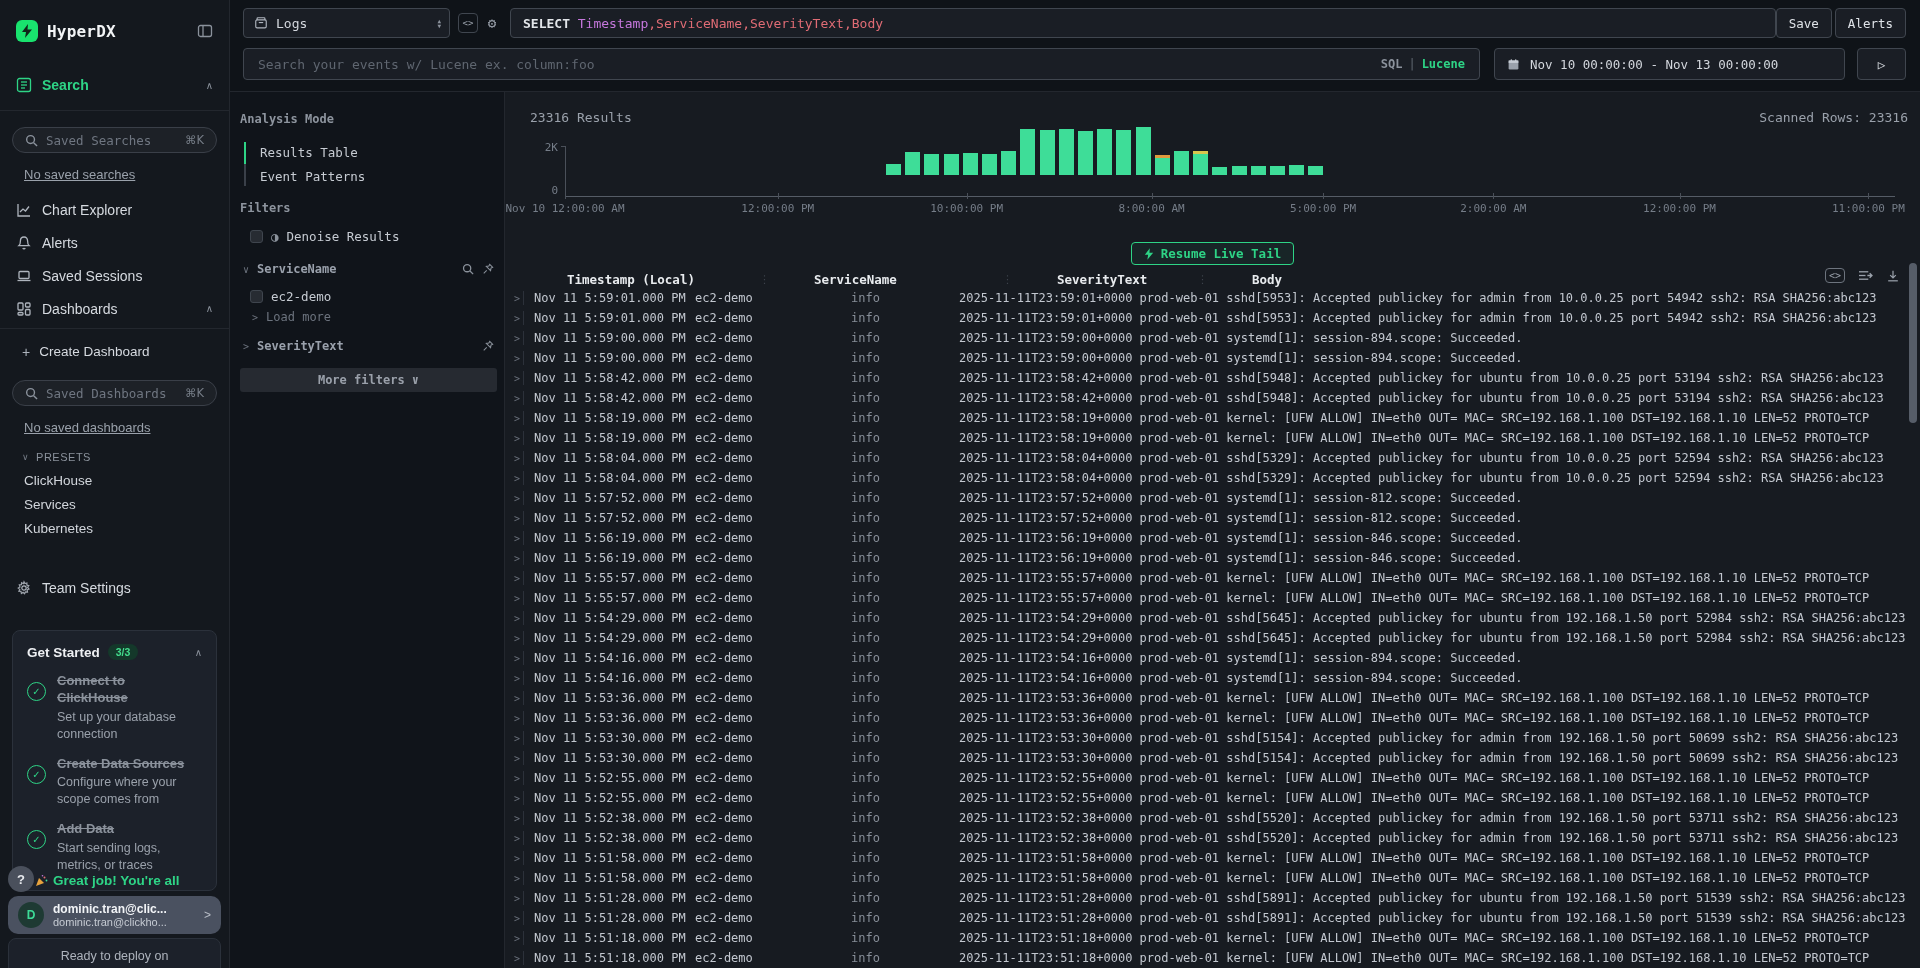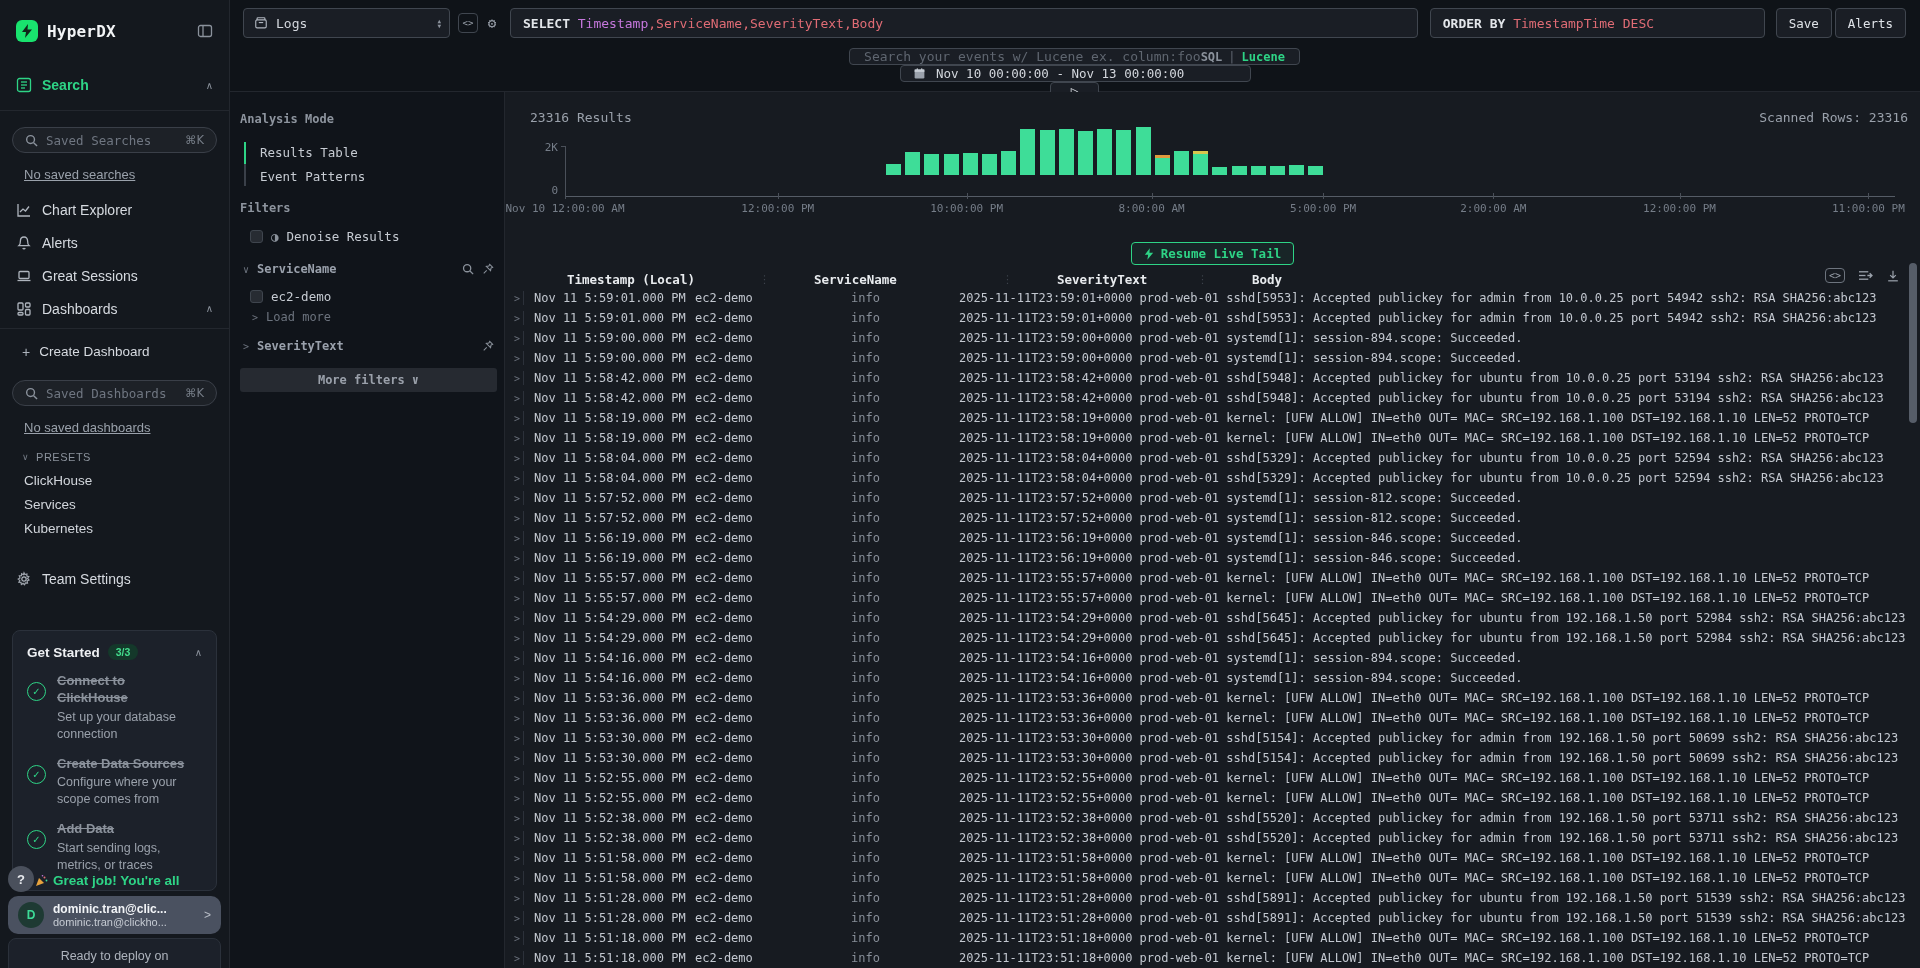--- a/index.html
+++ b/index.html
@@ -24,21 +24,21 @@
   .muted-line { margin-top:14px; padding-left:24px; color:#9aa1ab; font-size:13px;text-decoration:underline; }
   .nav-list { margin-top:11px; }
   .nav-item { display:flex; align-items:center; height:33px; padding:0 16px; color:#d6dae0; font-size:14px; cursor:pointer; }
   .nav-item .nl { margin-left:10px; flex:1; }
   .nav-item svg, .nav-search svg.navicon { flex:none; }
   .create-dash { display:flex; align-items:center; height:33px; margin-top:6px; padding:0 22px; color:#d6dae0; font-size:13.5px; cursor:pointer; }
   .create-dash .plus { color:#aeb4bd; margin-right:9px; font-size:14px; }
   .presets-head { display:flex; align-items:center; margin-top:16px; padding-left:22px; color:#8b929c; font-size:11px; letter-spacing:.5px; cursor:pointer; }
   .presets-head .ch { margin-right:7px; font-size:9px; color:#767d87; }
   .preset-item { height:24px; line-height:24px; padding-left:24px; color:#d2d6dc; font-size:13.5px; cursor:pointer; }
-  .team { display:flex; height:33px; margin-top:30px; padding:0 16px; color:#d6dae0; font-size:14px; cursor:pointer; }
+  .team { display:flex; align-items:center; height:33px; margin-top:30px; padding:0 16px; color:#d6dae0; font-size:14px; cursor:pointer; }
   .team .nl { margin-left:10px; }
 
   .gs-card { margin:26px 12px 0 12px; background:#1c212a; border:1px solid #2b313b; border-radius:8px; padding:13px 14px 16px 14px; }
   .gs-title-row { display:flex; align-items:center; }
   .gs-title { font-weight:bold; font-size:13.5px; color:#eef0f3; }
   .gs-badge { margin-left:8px; background:#14382a; color:#43dd8d; font-size:10.5px; font-weight:bold; border-radius:9px; padding:2px 8px; }
   .gs-title-row .sp { flex:1; }
   .gs-item { display:flex; gap:11px; margin-top:13px; }
   .gs-check { width:19px; height:19px; border-radius:50%; border:1.5px solid #2ed486; color:#2ed486; font-size:10px; display:flex; align-items:center; justify-content:center; flex:none; margin-top:9px; }
   .gs-item:first-of-type .gs-check { margin-top:16px; }
@@ -53,21 +53,21 @@
   .prof-name { color:#f2f4f7; font-weight:bold; font-size:12px; white-space:nowrap; }
   .prof-mail { color:#c6cbd3; font-size:11px; white-space:nowrap; }
   .prof-chev { color:#b9bec7; font-size:12px; }
   .deploy-card { position:absolute; left:8px; right:8px; bottom:-26px; height:56px; background:#1c212a; border:1px solid #2b313b; border-radius:8px; padding:10px 0 0 0; text-align:center; color:#aeb4bd; font-size:12.5px; z-index:1; }
 
   
   .content { flex:1; display:flex; flex-direction:column; background:#0f1318; }
   .topbar { height:92px; border-bottom:1px solid #23272e; padding:8px 14px 0 13px; }
   .tb-row { display:flex; align-items:center; }
   .tb-row1 { height:30px; }
-  .tb-row2 { height:32px; margin-top:10px;flex-direction:column; }
+  .tb-row2 { height:32px; margin-top:10px; }
   .box { background:#1a1e25; border:1px solid #40464f; border-radius:4px; display:flex; align-items:center; }
   .source-select { width:207px; height:30px; padding:0 8px 0 10px; margin-right:8px; cursor:pointer; }
   .source-select .sl { margin-left:8px; flex:1; font-size:13px; color:#d3d7dd; font-family:"DejaVu Sans Mono", monospace; }
   .updown { display:flex; flex-direction:column; line-height:5px; font-size:6px; color:#8b929c; }
   .sq-btn { width:20px; height:20px; border:1px solid #40464f; border-radius:4px; background:transparent; color:#9aa1ab; font-size:9px; display:flex; align-items:center; justify-content:center; cursor:pointer; font-family:"DejaVu Sans Mono", monospace; }
   .sq-btn.noborder { border:none; font-size:14px; }
   .mr4{margin-right:4px;} .mr8{margin-right:8px;} .mr12{margin-right:12px;} .mr11{margin-right:11px;} .mr15{margin-right:3px;}
   .select-input { flex:1; height:30px; padding:0 12px; font-size:13px; white-space:nowrap; overflow:hidden; }
   .kw { color:#e3e6ea; font-weight:bold; }
   .fld-purple { color:#c678dd; }
@@ -193,21 +193,21 @@
             <path d="M8 2 C5.6 2 4.4 3.8 4.4 6 C4.4 9.4 3 10.6 3 10.6 H13 C13 10.6 11.6 9.4 11.6 6 C11.6 3.8 10.4 2 8 2 Z"></path>
             <path d="M6.8 13 a1.3 1.3 0 0 0 2.4 0"></path>
           </svg>
         <span class="nl">Alerts</span>
       </div>
       <div class="nav-item">
         <svg width="16" height="16" viewBox="0 0 16 16" fill="none" stroke="#aeb4bd" stroke-width="1.3">
             <rect x="3" y="3.5" width="10" height="7" rx="1"></rect>
             <line x1="1.5" y1="12.5" x2="14.5" y2="12.5"></line>
           </svg>
-        <span class="nl">Great Sessions</span>
+        <span class="nl">Saved Sessions</span>
       </div>
       <div class="nav-item">
         <svg width="16" height="16" viewBox="0 0 16 16" fill="none" stroke="#aeb4bd" stroke-width="1.3">
             <rect x="2" y="2" width="5" height="7" rx="1"></rect>
             <rect x="9.5" y="2" width="4.5" height="4" rx="1"></rect>
             <rect x="9.5" y="8.5" width="4.5" height="5.5" rx="1"></rect>
             <rect x="2" y="11.5" width="5" height="2.5" rx="1"></rect>
           </svg>
         <span class="nl">Dashboards</span>
         <span class="icon-btn" style="font-size:10px;">∧</span>
@@ -318,25 +318,20 @@
               <span>▼</span>
             </span>
         </div>
         <button class="sq-btn mr4">&lt;&gt;</button>
         <button class="sq-btn noborder mr8">⚙</button>
         <div class="box select-input">
           <span class="kw">SELECT</span>
           <span>&nbsp;</span>
           <span class="fld-purple">Timestamp</span>
             <span class="fld-red">,ServiceName,SeverityText,Body</span>
-        </div>
-        <div class="box orderby mr11" style="margin-left:12px;">
-          <span class="kw">ORDER BY</span>
-          <span>&nbsp;</span>
-          <span class="fld-red">TimestampTime DESC</span>
         </div>
         <button class="btn mr15">Save</button>
         <button class="btn">Alerts</button>
       </div>
       <div class="tb-row tb-row2">
         <div class="box search-input">
           <span class="search-ph">Search your events w/ Lucene ex. column:foo</span>
           <span class="lang-toggle">
             <span class="lang-sql">SQL</span><span class="lang-div">|</span><span class="lang-lucene">Lucene</span>
           </span>

